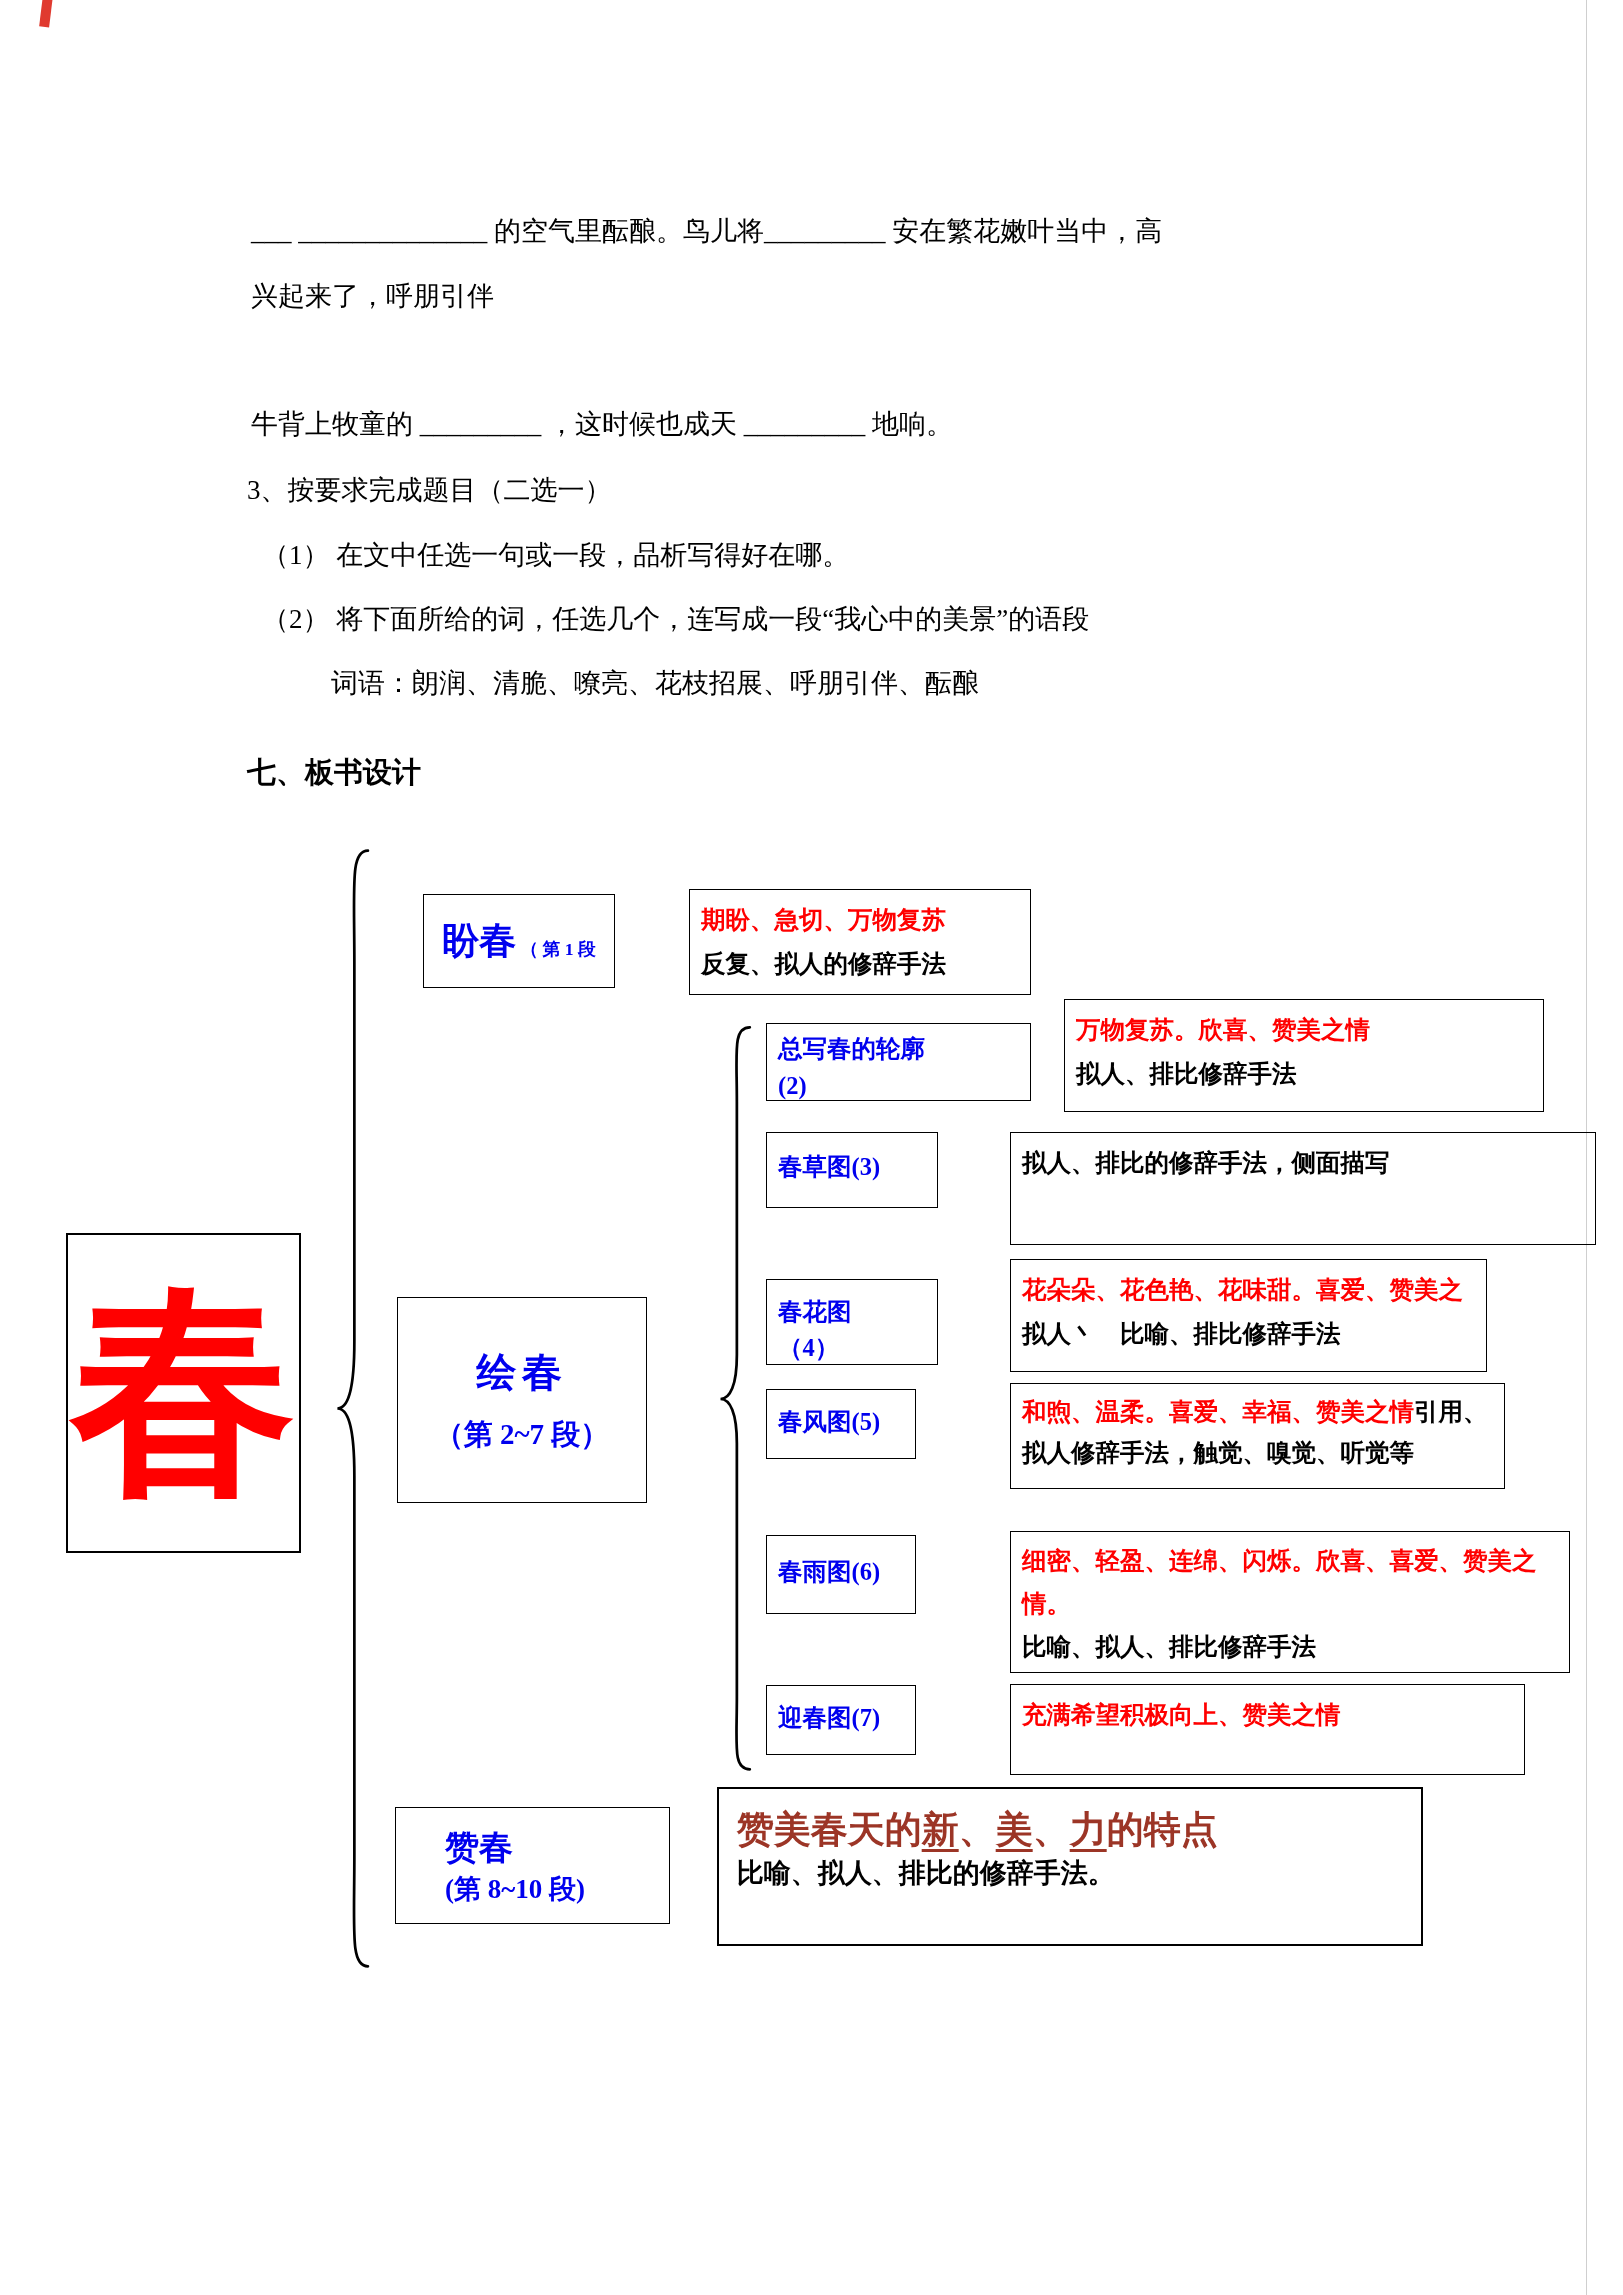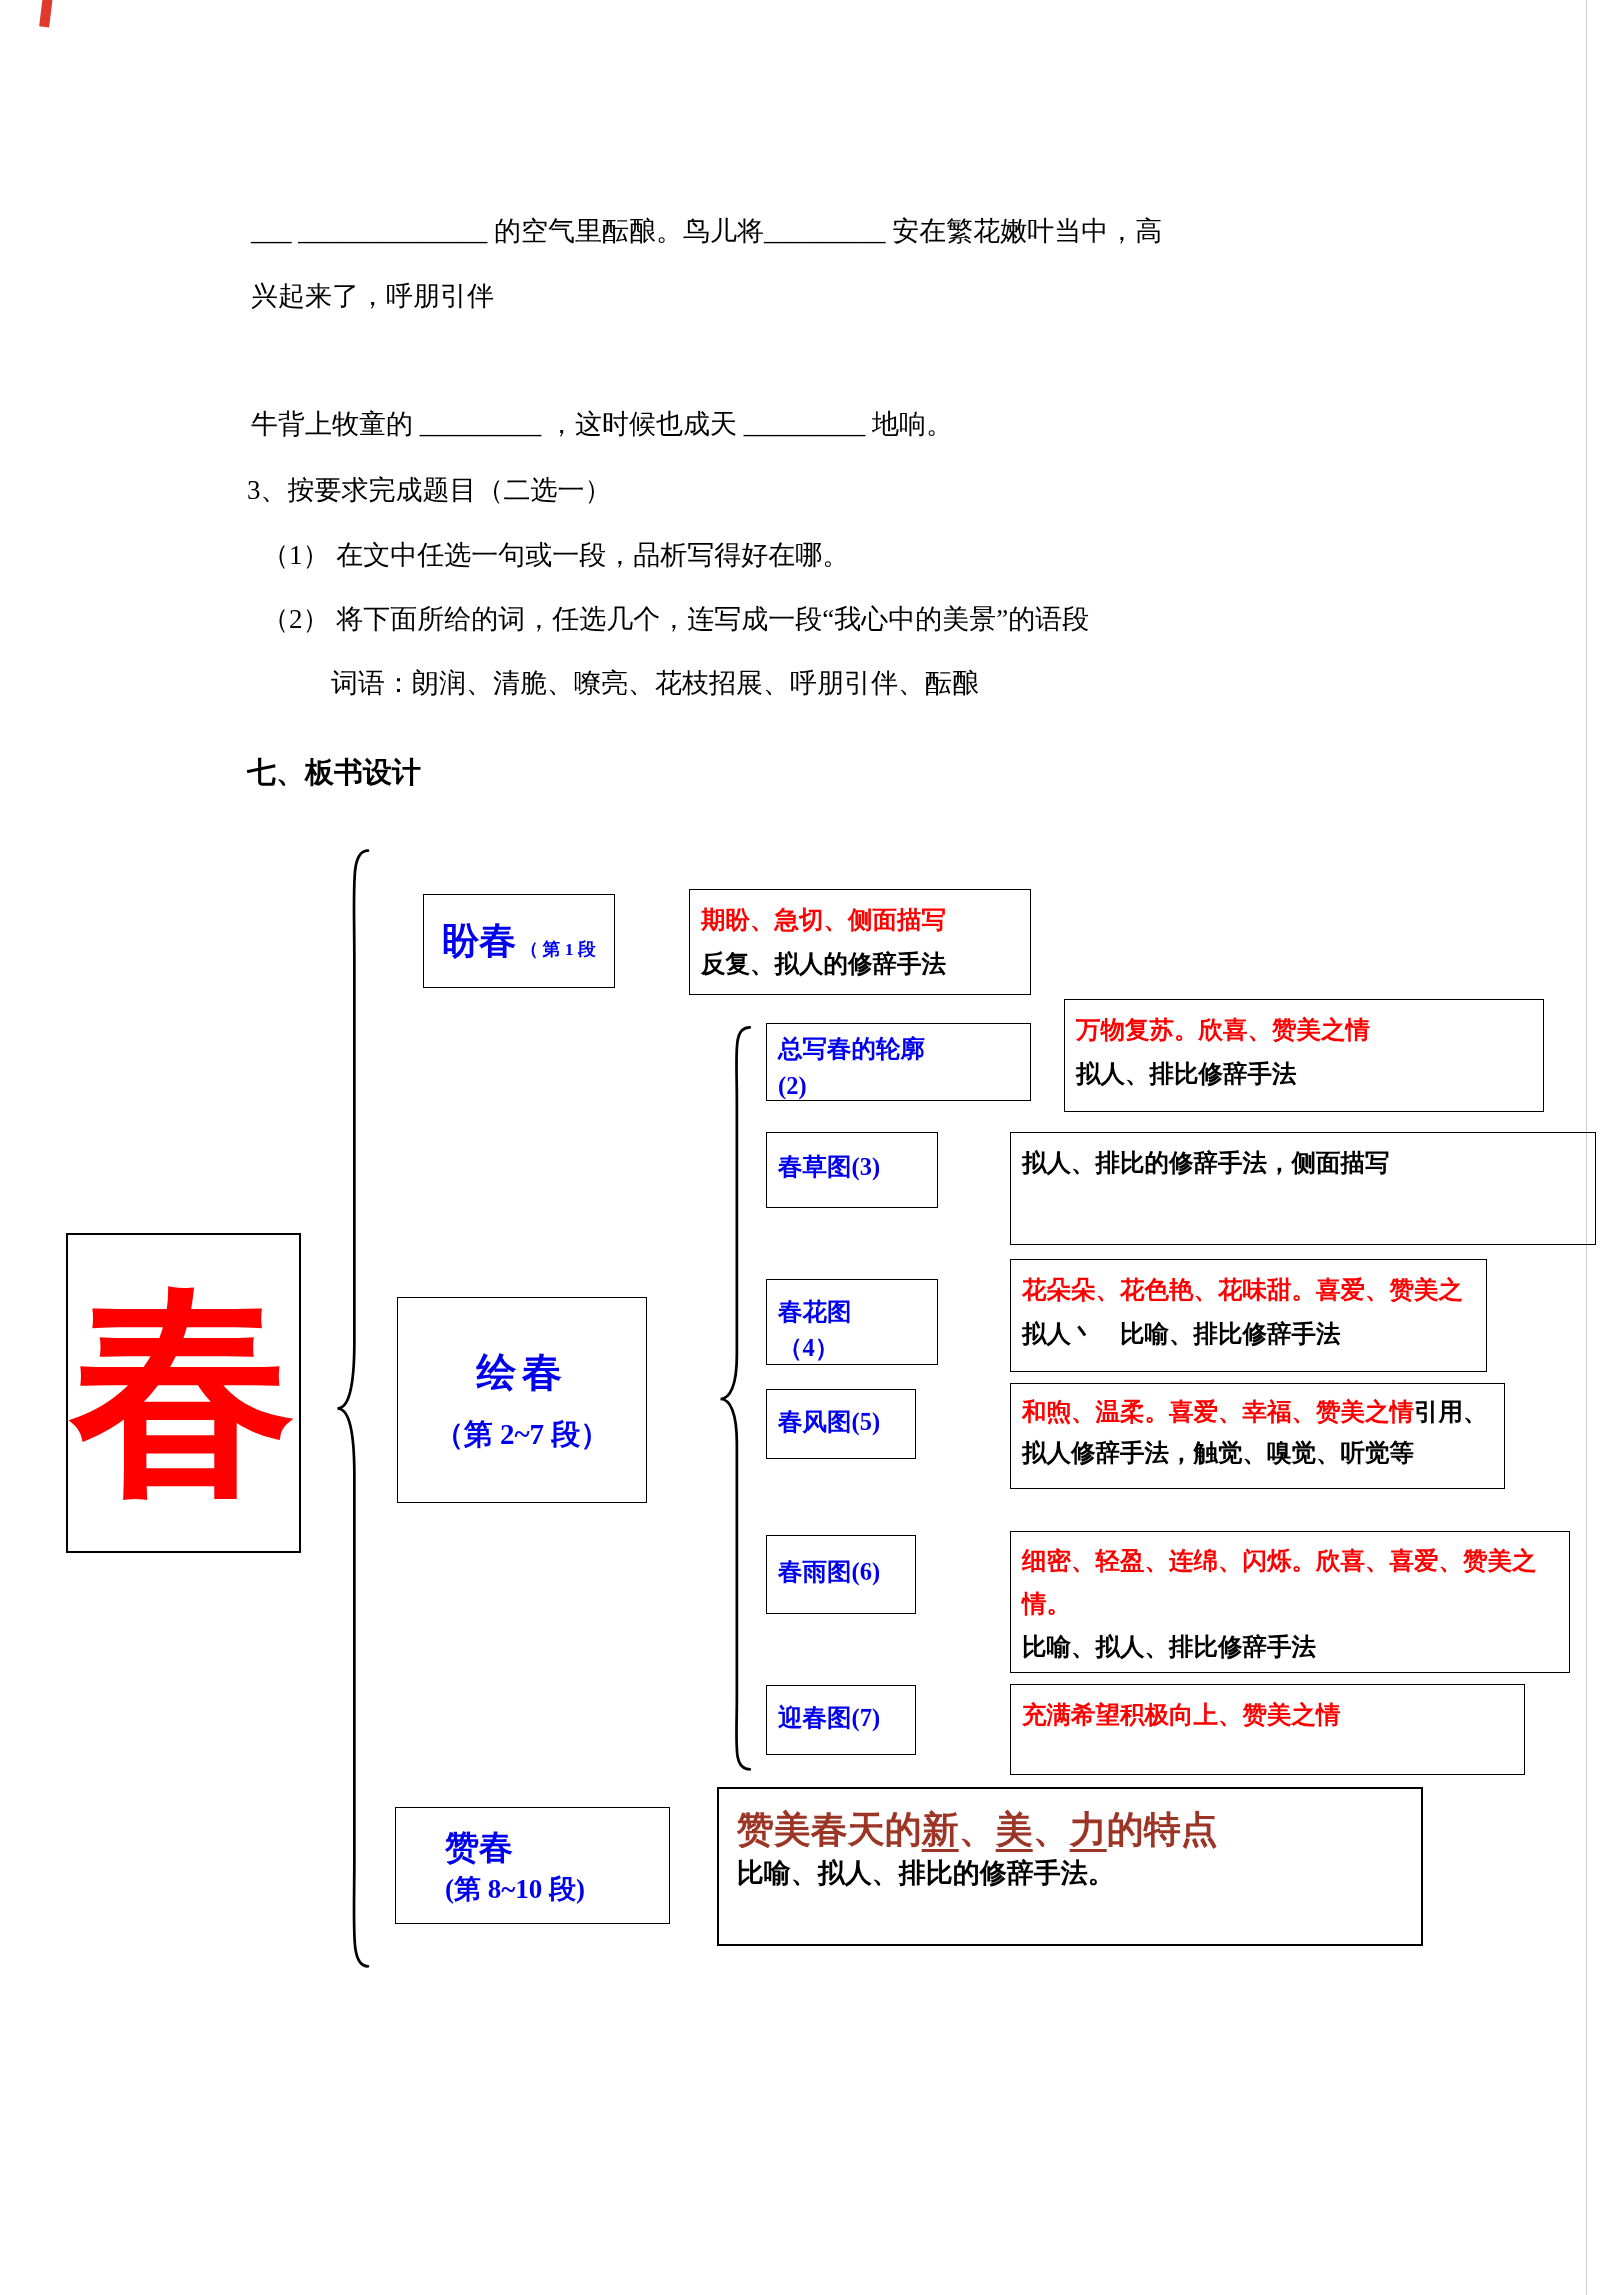--- a/index.html
+++ b/index.html
@@ -103,21 +103,21 @@
     <svg width="37" height="746" viewBox="0 0 54 1094">
       <path d="M 48,2 C 23,2 29,37 29,111 L 29,482 C 29,527 19,547 5,547 C 19,547 29,567 29,612 L 29,983 C 29,1057 23,1090 48,1090" fill="none" stroke="#000" stroke-width="4" stroke-linecap="round"></path>
     </svg>
   </div>
 
   <div class="abs" id="pan-box">
     <span class="blue" id="pan-label">盼春</span>
     <span class="blue" id="pan-seg">（ 第 1 段</span>
   </div>
   <div class="abs nbox" id="n-pan" style="left:689px;top:889px;width:342px;height:106px;">
-    <div class="note-red">期盼、急切、侧面描写</div>
+    <div class="note-red">期盼、急切、万物复苏</div>
     <div class="note-black">反复、拟人的修辞手法</div>
   </div>
 
   <div class="abs" id="hui-box">
     <span class="blue" id="hui-label">绘春</span>
     <span class="blue" id="hui-seg">（第 2~7 段）</span>
   </div>
 
   <div class="abs blabel" id="b0">
     <div>总写春的轮廓</div>

